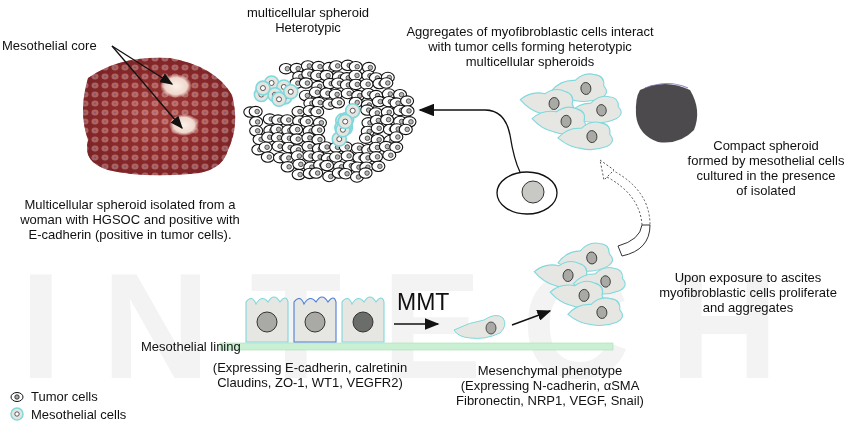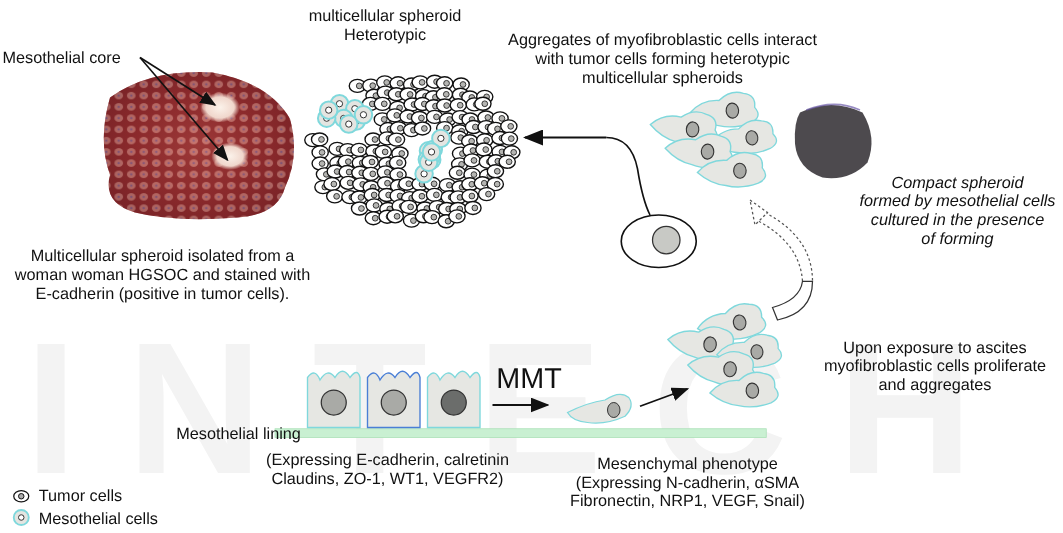--- a/index.html
+++ b/index.html
@@ -470,30 +470,30 @@
   <div>Heterotypic</div>
 </div>
 <div class="txt left" style="left:2px;top:38px;">Mesothelial core</div>
 
 <div class="txt" style="left:400px;top:13px;width:260px;margin-top:11px;">
   <div>Aggregates of myofibroblastic cells interact</div>
   <div>with tumor cells forming heterotypic</div>
   <div>multicellular spheroids</div>
 </div>
 
-<div class="txt" style="left:682px;top:138px;width:168px;font-style:italic;">
+<div class="txt" style="left:682px;top:138px;width:168px;">
   <div>Compact spheroid</div>
   <div>formed by mesothelial cells</div>
   <div>cultured in the presence</div>
-  <div>of forming</div>
+  <div>of isolated</div>
 </div>
 
 <div class="txt" style="left:10px;top:197px;width:240px;">
   <div>Multicellular spheroid isolated from a</div>
-  <div>woman woman HGSOC and stained with</div>
+  <div>woman with HGSOC and positive with</div>
   <div>E-cadherin (positive in tumor cells).</div>
 </div>
 
 <div class="txt" style="left:658px;top:270px;width:180px;">
   <div>Upon exposure to ascites</div>
   <div>myofibroblastic cells proliferate</div>
   <div>and aggregates</div>
 </div>
 
 <div class="txt mmt" style="left:397px;top:292px;">MMT</div>

